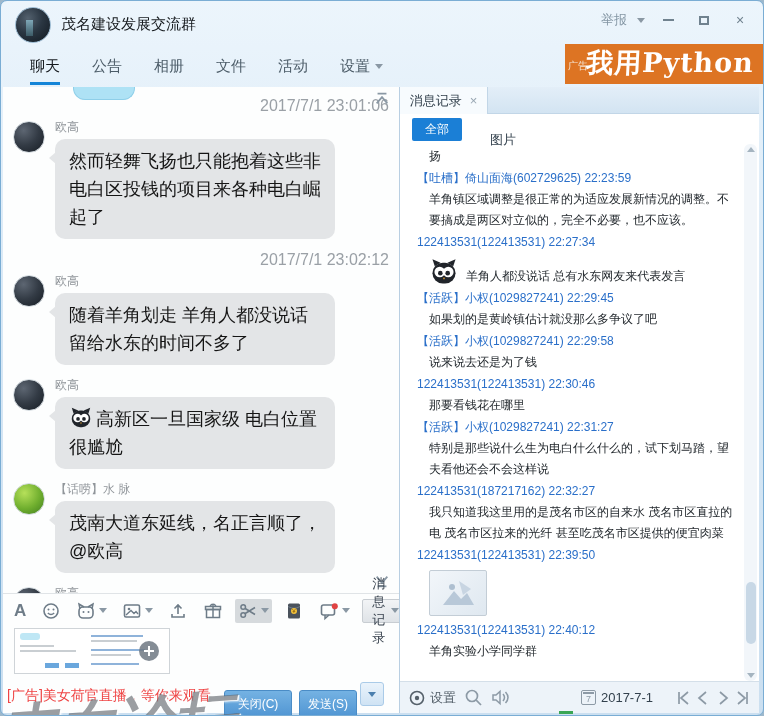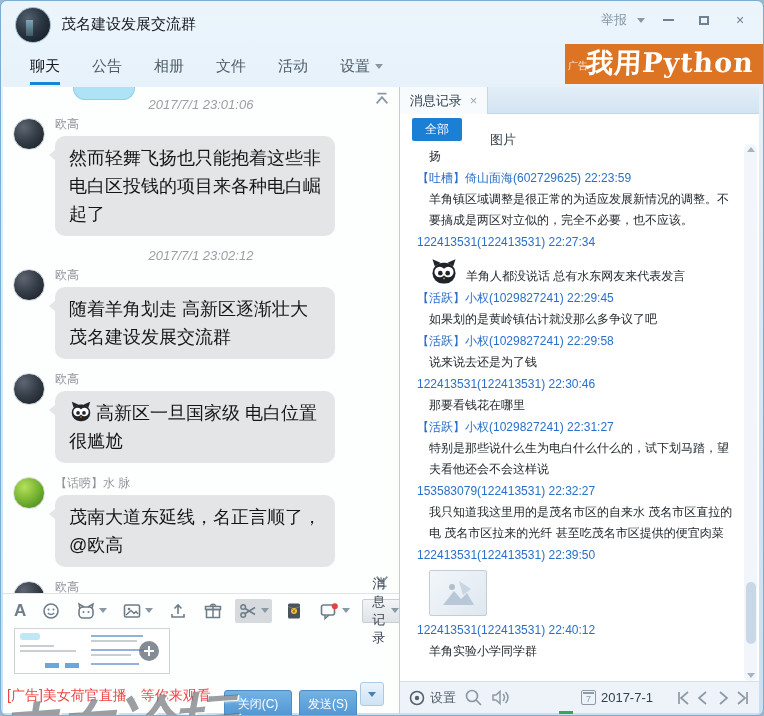--- a/index.html
+++ b/index.html
@@ -32,21 +32,21 @@
   .banner-text{position:absolute; left:6px; top:1px; width:100%; text-align:center; color:#fff; font-size:27px; font-weight:bold;
     font-family:"DejaVu Serif", serif; letter-spacing:1px; transform:skewX(-3deg);}
   .banner-tag{position:absolute; left:3px; bottom:11px; font-size:10px; color:#f4e3d2;}
   
   .left-panel{position:absolute; left:2px; top:86px; width:396px; height:626px; background:#fdfefe;}
   .chat-list{position:relative; height:506px; overflow:hidden; padding:0 10px;}
   .own-bubble-partial{position:absolute; left:70px; top:0; width:62px; height:13px; background:#aee2f5;
     border:1px solid #8ecfe9; border-top:none; border-radius:0 0 12px 12px;}
   .collapse-ic{position:absolute; right:8px; top:4px; width:18px; height:16px;}
   .scrolldown-ic{position:absolute; right:8px; bottom:4px; width:18px; height:16px;}
-  .chat-ts{margin:10px 0 4px; text-align:center; font-size:13px; color:#9aa0a6;font-style:italic;}
+  .chat-ts{margin:10px 0 4px; text-align:right; font-size:16px; color:#9aa0a6;}
   .msg{display:flex; margin-bottom:12px;}
   .avatar{flex:0 0 32px; width:32px; height:32px; border-radius:50%; margin-top:2px; border:1px solid #d6dde2;}
   .av-dark{background:radial-gradient(circle at 32% 28%, #5d6672 0%, #333b45 50%, #161c23 100%);}
   .av-green{background:radial-gradient(circle at 35% 30%, #b6e05a 0%, #6fae2e 55%, #3f7d1e 100%);}
   .msg-body{margin-left:10px; max-width:300px;}
   .msg-sender{font-size:12px; color:#90959a; margin-bottom:3px;}
   .bubble{position:relative; display:inline-block; background:#e3e5e7; border-radius:10px;
     padding:8px 14px; font-size:18px; line-height:28px; color:#151515; max-width:280px;}
   .bubble::before{content:""; position:absolute; left:-6px; top:13px;
     border-top:6px solid transparent; border-bottom:6px solid transparent; border-right:7px solid #e3e5e7;}
@@ -176,21 +176,21 @@
           <div class="bubble"><span>然而轻舞飞扬也只能抱着这些非电白区投钱的项目来各种电白崛起了</span></div>
         </div>
       </div>
 
       <div class="chat-ts">2017/7/1 23:02:12</div>
 
       <div class="msg">
         <div class="avatar av-dark"></div>
         <div class="msg-body">
           <div class="msg-sender">欧高</div>
-          <div class="bubble"><span>随着羊角划走 高新区逐渐壮大 茂名建设发展交流群</span></div>
+          <div class="bubble"><span>随着羊角划走 羊角人都没说话 留给水东的时间不多了</span></div>
         </div>
       </div>
 
       <div class="msg">
         <div class="avatar av-dark"></div>
         <div class="msg-body">
           <div class="msg-sender">欧高</div>
           <div class="bubble"><svg class="owl" width="24" height="24" viewBox="0 0 26 26">
                 <path d="M5,8 L3,2 L10,5 Z" fill="#20242a"></path>
                 <path d="M21,8 L23,2 L16,5 Z" fill="#20242a"></path>
@@ -363,21 +363,21 @@
         <span>羊角人都没说话 总有水东网友来代表发言</span>
       </div>
       <div class="h-header">【活跃】小权(1029827241) 22:29:45</div>
       <div class="h-text">如果划的是黄岭镇估计就没那么多争议了吧</div>
       <div class="h-header">【活跃】小权(1029827241) 22:29:58</div>
       <div class="h-text">说来说去还是为了钱</div>
       <div class="h-header">122413531(122413531) 22:30:46</div>
       <div class="h-text">那要看钱花在哪里</div>
       <div class="h-header">【活跃】小权(1029827241) 22:31:27</div>
       <div class="h-text">特别是那些说什么生为电白什么什么的，试下划马踏，望夫看他还会不会这样说</div>
-      <div class="h-header">153583079(122413531) 22:32:27</div>
+      <div class="h-header">122413531(187217162) 22:32:27</div>
       <div class="h-text">我只知道我这里用的是茂名市区的自来水 茂名市区直拉的电 茂名市区拉来的光纤 甚至吃茂名市区提供的便宜肉菜</div>
       <div class="h-header">122413531(122413531) 22:39:50</div>
       <div class="h-img-wrap">
         <div class="h-img">
           <svg width="34" height="28" viewBox="0 0 34 28">
               <circle cx="11" cy="8" r="3" fill="#aebfd0"></circle>
               <path d="M2,26 L13,12 L20,20 L26,14 L33,26 Z" fill="#b8c8d8"></path>
               <path d="M18,2 L30,10 L22,16 Z" fill="#c8d5e2"></path>
             </svg>
         </div>

